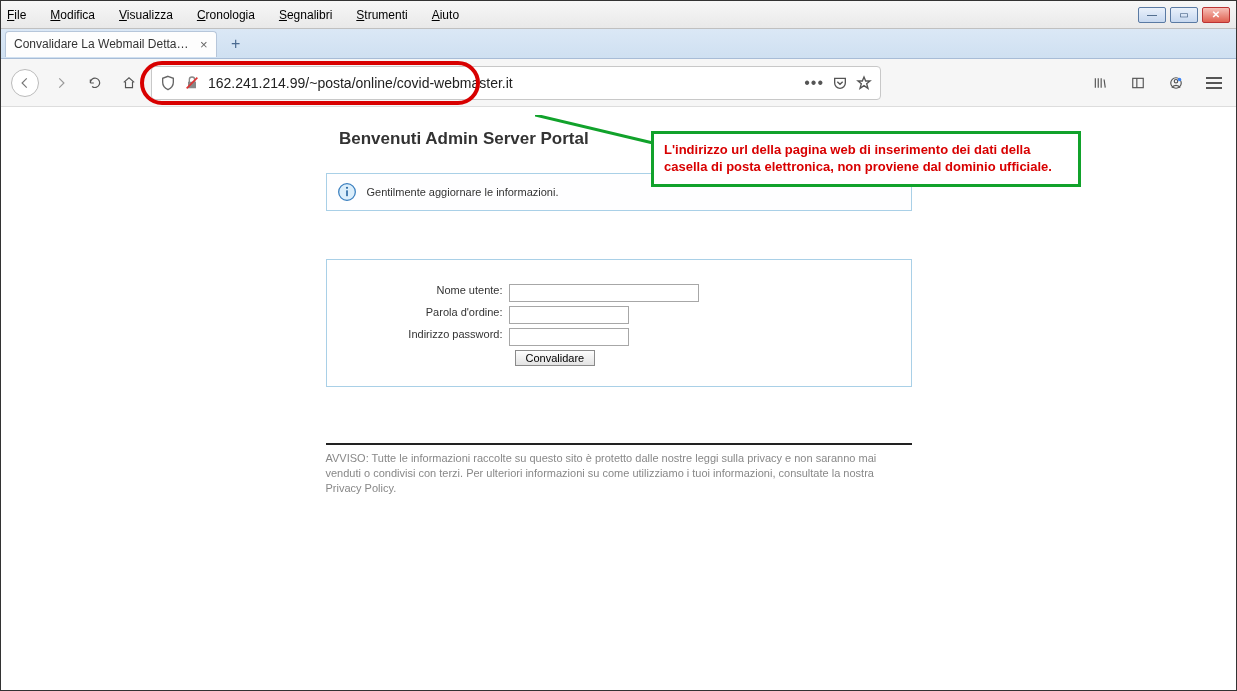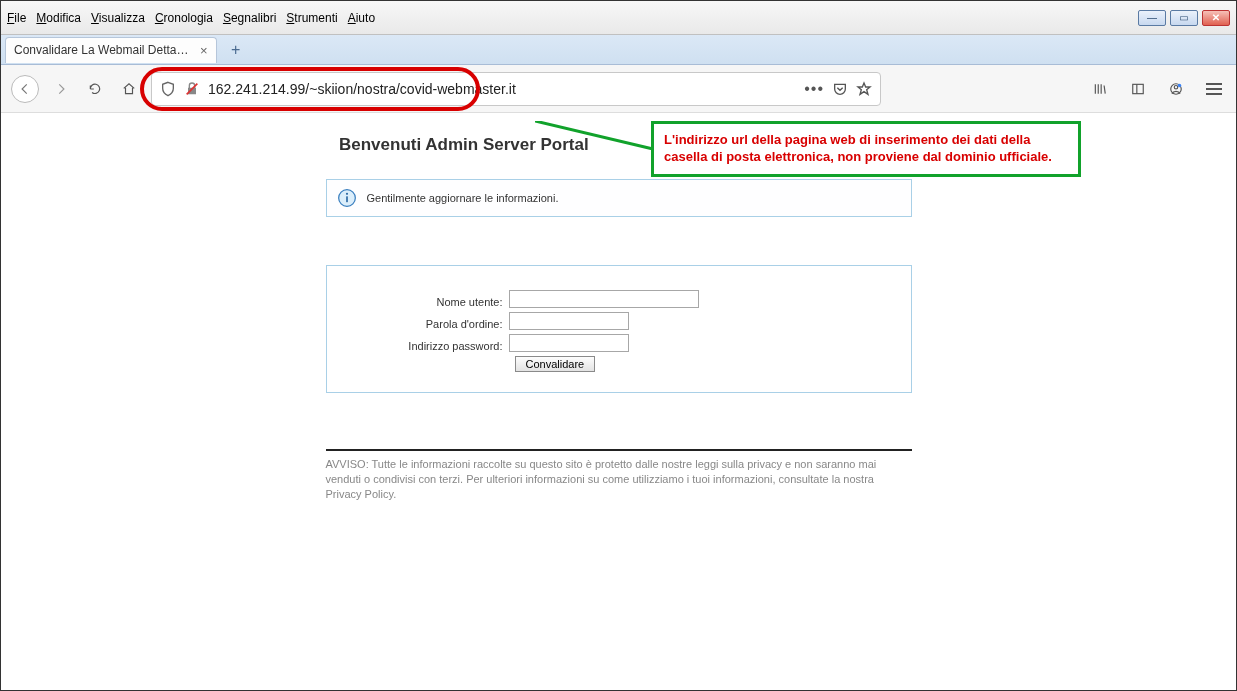--- a/index.html
+++ b/index.html
@@ -1,19 +1,19 @@
 <!DOCTYPE html>
 <html><head>
 <meta charset="utf-8">
 <style>
 * { margin: 0; padding: 0; box-sizing: border-box; }
 body { font-family: "Segoe UI", Tahoma, sans-serif; font-size: 12px; background: #fff; width: 1237px; height: 691px; overflow: hidden; border: 1px solid #333; }
 
 
-.menubar { display: flex; align-items: center; background: linear-gradient(#f7f7f7,#e9e9e9); border-bottom: 1px solid #c0c0c0; height: 34px; padding: 0 6px; gap: 10px; }
+.menubar { display: flex; align-items: center; background: linear-gradient(#f7f7f7,#e9e9e9); border-bottom: 1px solid #c0c0c0; height: 28px; padding: 0 6px; gap: 24px; }
 .menubar .menu-item { font-size: 12px; color: #000; cursor: pointer; }
 .menubar .menu-item .ul { text-decoration: underline; }
 .win-controls { margin-left: auto; display: flex; gap: 4px; }
 .win-btn { width: 28px; height: 16px; border: 1px solid #5a7aa3; border-radius: 2px; display: flex; align-items: center; justify-content: center; font-size: 10px; color: #2b4a6f; background: linear-gradient(#eaf1fb,#c7d8ef); cursor: pointer; }
 .win-btn.close { background: linear-gradient(#f6c0b8,#e06050); border-color:#b33; color:#fff; font-weight:bold; }
 
 
 .tabstrip { display: flex; align-items: center; background: linear-gradient(#dbe8f6,#cfe0f1); height: 30px; border-bottom: 1px solid #a8bcd6; padding-left: 4px; gap: 6px;}
 .tab { display: flex; align-items: center; background: #fdfdfd; border: 1px solid #b6c6da; border-bottom: none; border-radius: 4px 4px 0 0; height: 26px; padding: 0 8px; max-width: 230px; gap:6px; }
 .tab-title { font-size: 12px; color: #333; white-space: nowrap; overflow: hidden; text-overflow: ellipsis; max-width: 180px; }
@@ -37,31 +37,31 @@
 
 .toolbar-right { margin-left:auto; display:flex; align-items:center; gap:14px; }
 .toolbar-right .nav-btn.flat { color:#555; }
 .hamburger { display:flex; flex-direction:column; gap:3px; cursor:pointer; padding:4px; }
 .hamburger span { width:16px; height:2px; background:#555; display:block; }
 
 
 .page { position:relative; background:#fff; height: calc(100% - 100px); overflow:auto; }
 
 
-.callout { position:absolute; left:650px; top:8px; width:430px; border:3px solid #11a22b; background:#fff; padding:8px 10px; font-size:13px; font-weight:bold; color:#d80000; font-family: Arial, sans-serif; line-height:1.3; }
+.callout { position:absolute; left:650px; top:24px; width:430px; border:3px solid #11a22b; background:#fff; padding:8px 10px; font-size:13px; font-weight:bold; color:#d80000; font-family: Arial, sans-serif; line-height:1.3; }
 .callout-line { position:absolute; left:534px; top:8px; width:120px; height:40px; pointer-events:none; }
 
 .portal-title { font-family: Arial, sans-serif; font-size:17px; font-weight:bold; color:#333; margin-left:338px; margin-top:22px; }
 
 .info-banner { margin:24px auto 0; width:586px; border:1px solid #a9d0e7; background:#fefeff; padding:8px 10px; display:flex; align-items:center; gap:10px; }
 .info-icon { width:20px; height:20px; }
 .info-text { font-size:11px; color:#333; font-family: Arial, sans-serif; }
 
 .form-box { margin:48px auto 0; width:586px; border:1px solid #a9d0e7; padding:24px 14px 20px; }
-.form-row { display:flex; align-items:flex-end; margin-bottom:4px; }
+.form-row { display:flex; align-items:flex-start; margin-bottom:4px; }
 .form-label { width:168px; text-align:right; font-size:11px; color:#333; padding-right:6px; font-family: Arial, sans-serif; }
 .form-input { width:190px; height:18px; border:1px solid #a7a7a7; font-size:12px; padding:0 2px; }
 .form-input.short { width:120px; }
 .submit-row { margin-top:4px; padding-left:174px; }
 .submit-btn { font-size:11px; padding:1px 10px; border:1px solid #8a8a8a; background:linear-gradient(#fdfdfd,#e3e3e3); cursor:pointer; font-family: Arial, sans-serif; }
 
 .footer-sep { margin:56px auto 6px; width:586px; border-top:2px solid #222; }
 .footer-text { margin:0 auto; width:586px; font-size:11px; color:#888; font-family: Arial, sans-serif; line-height:1.35; }
 .footer-text .links span { color:#888; }
 </style>
@@ -119,21 +119,21 @@
       <svg viewBox="0 0 24 24">
           <path fill="none" stroke="#666" stroke-width="2" d="M12 2l8 3v6c0 5-3.5 9-8 11-4.5-2-8-6-8-11V5l8-3z"></path>
         </svg>
     </span>
     <span class="url-icon">
       <svg viewBox="0 0 24 24">
           <path fill="#888" d="M7 10V7a5 5 0 0 1 10 0v3h1v10H6V10h1zm2 0h6V7a3 3 0 0 0-6 0v3z"></path>
           <line x1="4" y1="20" x2="20" y2="4" stroke="#d33" stroke-width="2.5"></line>
         </svg>
     </span>
-    <span class="url-text">162.241.214.99/~skiion/nostra/covid-webmaster.it</span>
+    <span class="url-text">162.241.214.99/~posta/online/covid-webmaster.it</span>
     <span class="url-dots">•••</span>
     <span class="url-icon">
       <svg viewBox="0 0 24 24">
           <path fill="none" stroke="#555" stroke-width="2" d="M4 5h16v7a8 8 0 0 1-16 0V5z M8 10l4 4 4-4"></path>
         </svg>
     </span>
     <span class="url-icon">
       <svg viewBox="0 0 24 24">
           <path fill="none" stroke="#555" stroke-width="2" d="M12 3l2.5 6H21l-5 4 2 7-6-4-6 4 2-7-5-4h6.5L12 3z"></path>
         </svg>

